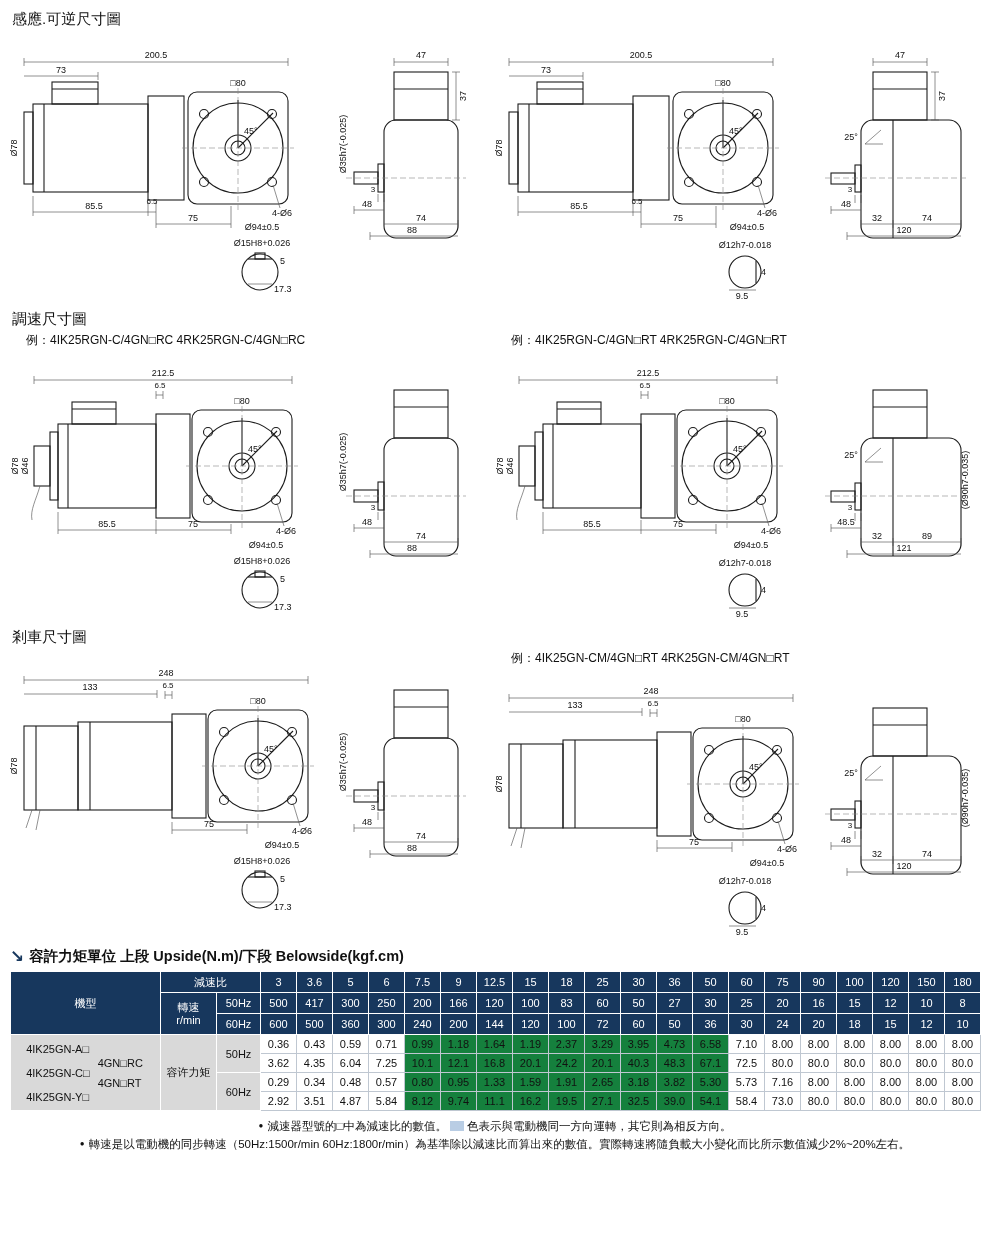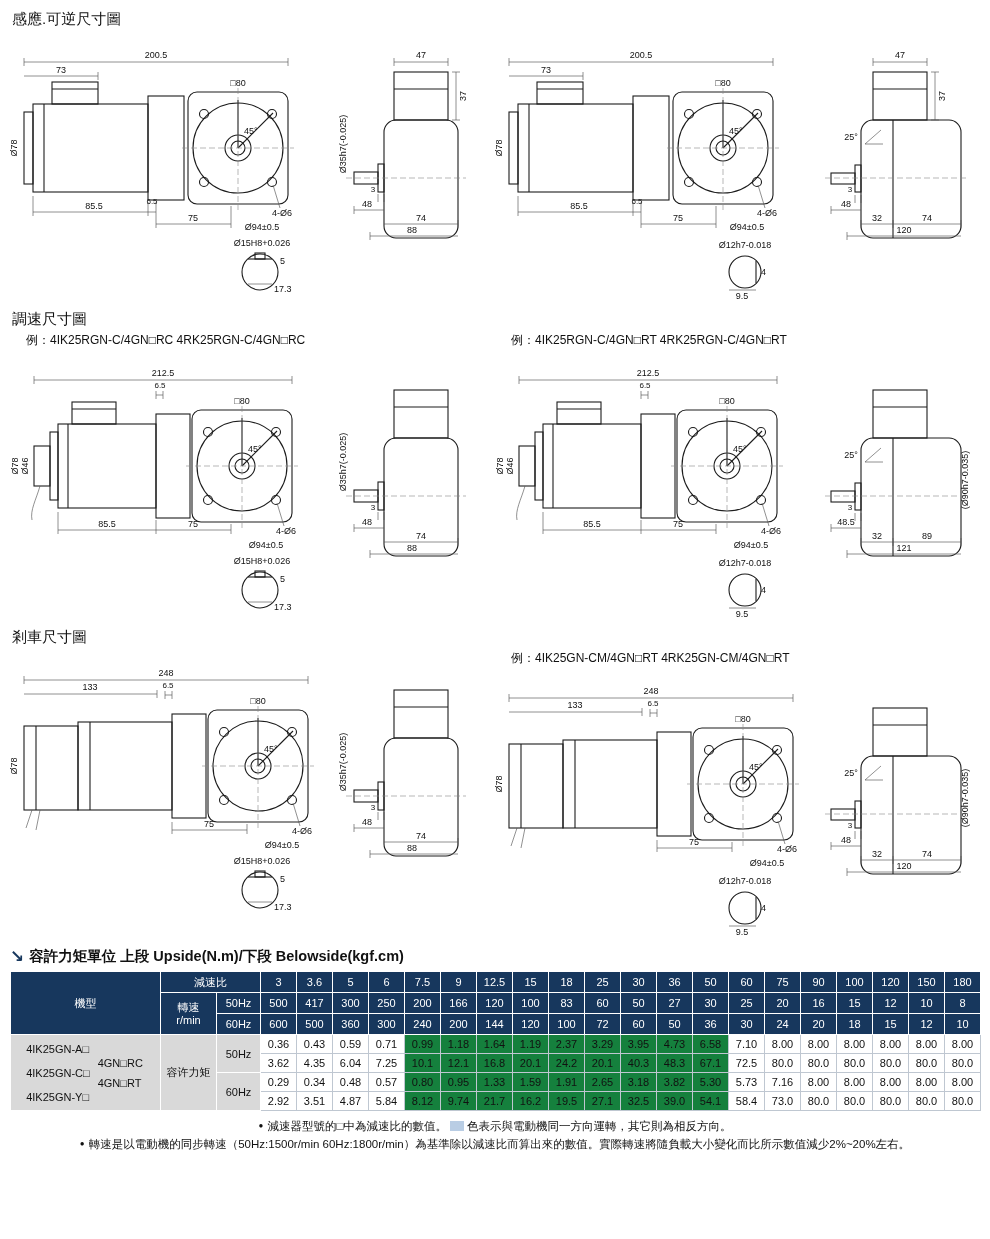--- a/index.html
+++ b/index.html
@@ -784,21 +784,21 @@
           <td>8.00</td>
           <td>8.00</td>
         </tr>
       <tr>
           <td>2.92</td>
           <td>3.51</td>
           <td>4.87</td>
           <td>5.84</td>
           <td class="hl">8.12</td>
           <td class="hl">9.74</td>
-          <td class="hl">21.7</td>
+          <td class="hl">11.1</td>
           <td class="hl">16.2</td>
           <td class="hl">19.5</td>
           <td class="hl">27.1</td>
           <td class="hl">32.5</td>
           <td class="hl">39.0</td>
           <td class="hl">54.1</td>
           <td>58.4</td>
           <td>73.0</td>
           <td>80.0</td>
           <td>80.0</td>

